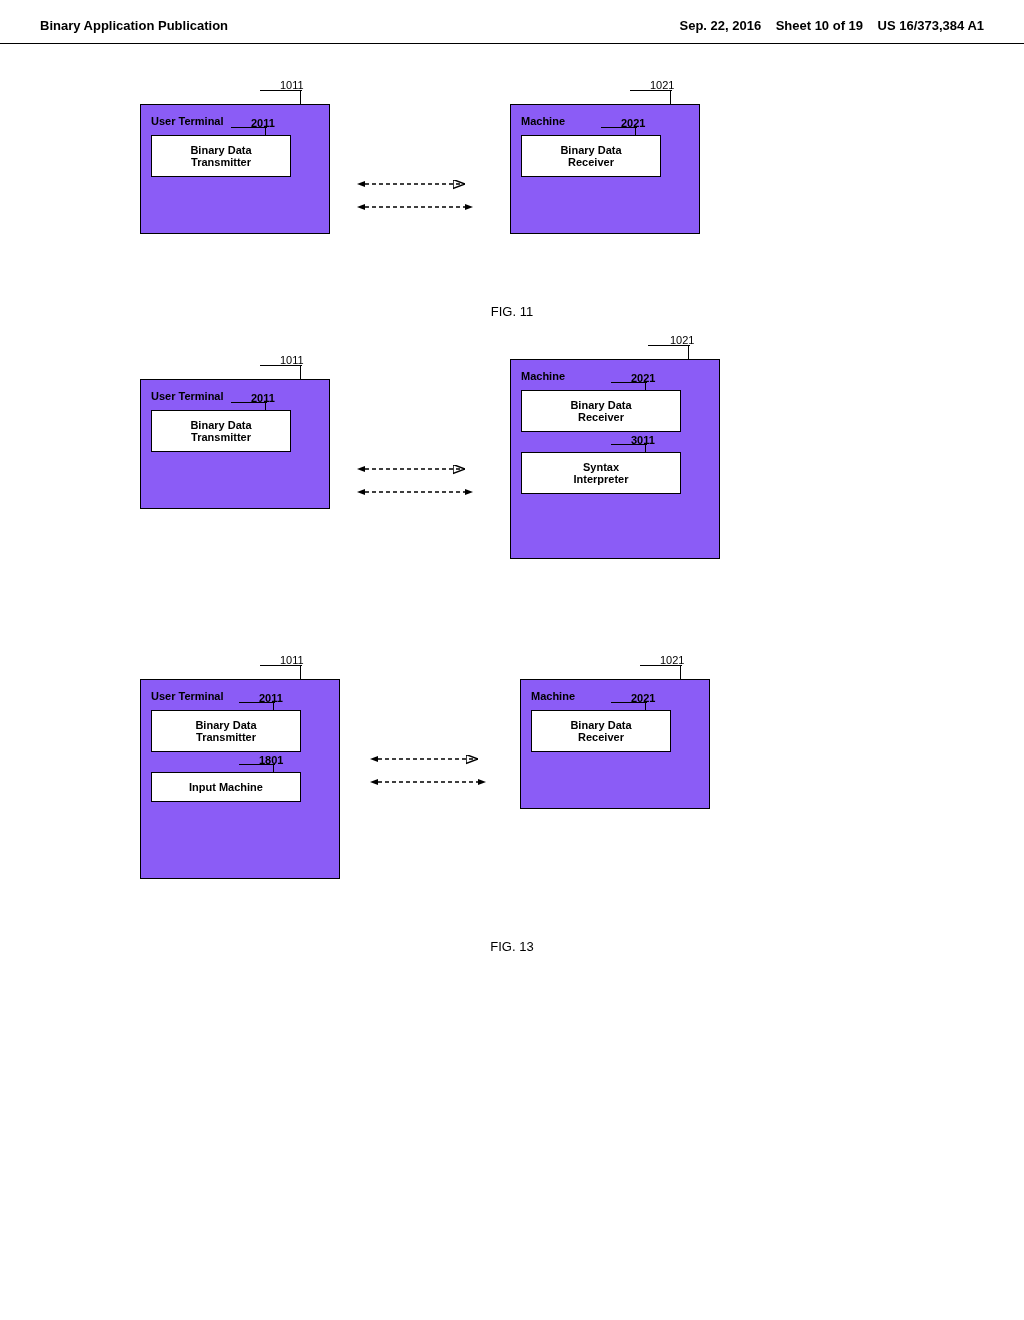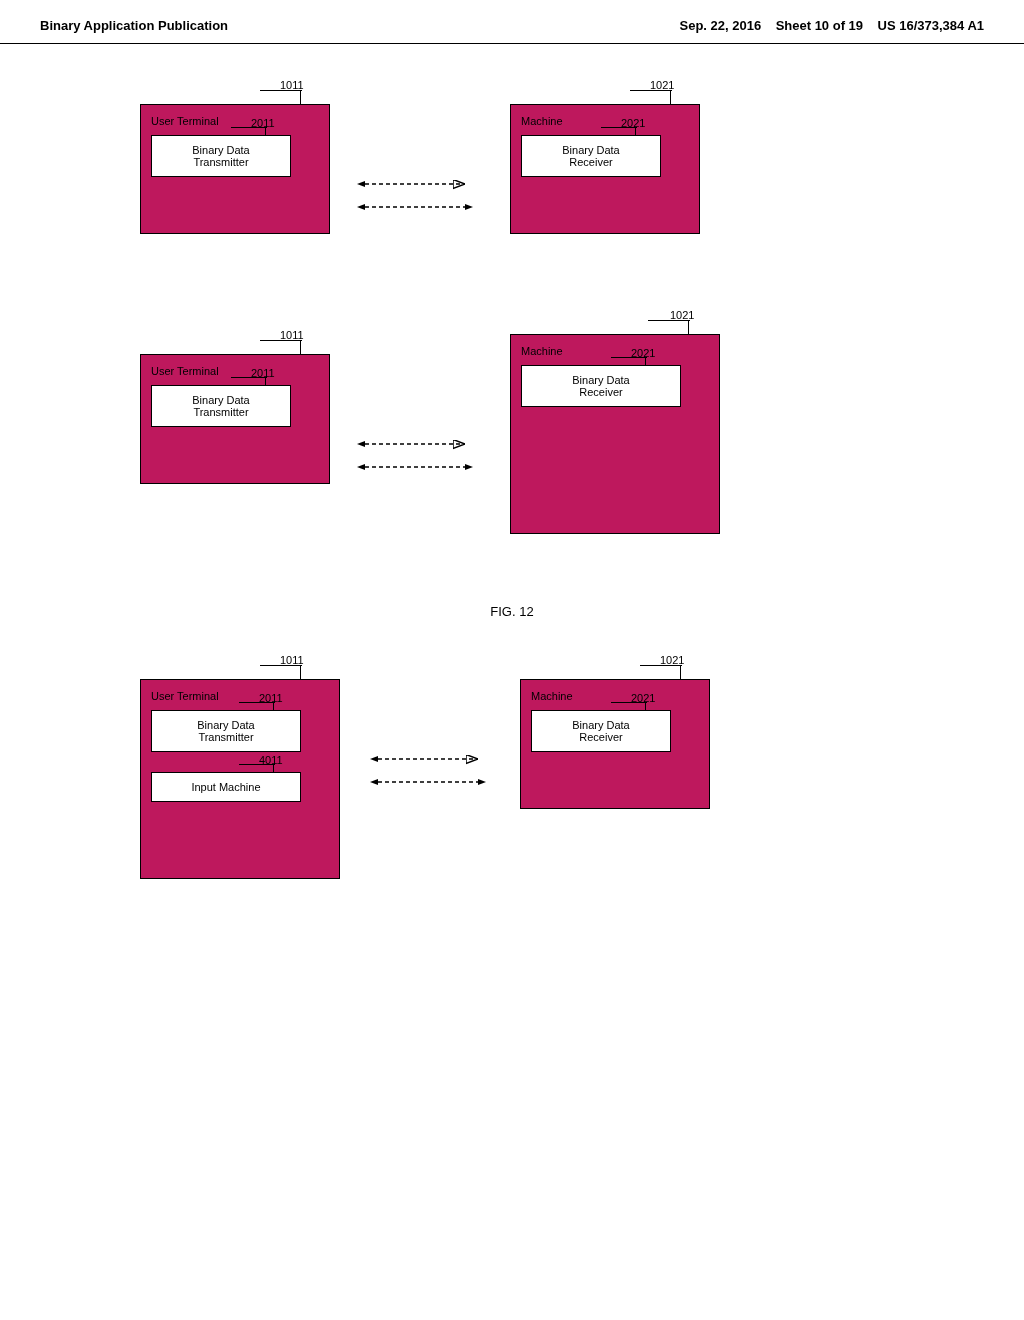--- a/index.html
+++ b/index.html
@@ -38,21 +38,22 @@
       font-size: 13px;
       margin-top: 10px;
       margin-bottom: 20px;
     }
 
     
     .outer-box {
       border: 1.5px solid #000;
       position: relative;
       padding: 12px;
-      background: #be185d;
+      background: #8b5cf6;
+      font-weight: bold;
     }
 
     
     .inner-box {
       border: 1.5px solid #000;
       padding: 6px 10px;
       font-size: 11px;
       text-align: center;
       background: #fff;
       white-space: nowrap;
@@ -132,20 +133,21 @@
             <div style="position:absolute; top:-8px; left:80px; width:36px; height:1px; border-top:1.5px solid #000;"></div>
             <div class="inner-box" style="width:140px; padding:8px 6px;">
               <div>Binary Data</div>
               <div>Receiver</div>
             </div>
           </div>
         </div>
       </div>
     </div>
 
+    <div class="fig-caption">FIG. 11</div>
   </div>
 
   <div class="figure-container">
     <div style="position:relative; height: 270px;">
 
       <div style="position:absolute; left:80px; top:30px;">
         <div style="position:absolute; top:-25px; left:140px; font-size:11px;">1011</div>
         <div style="position:absolute; top:-14px; left:160px; width:1px; height:14px; border-right:1.5px solid #000;"></div>
         <div style="position:absolute; top:-14px; left:120px; width:42px; height:1px; border-top:1.5px solid #000;"></div>
 
@@ -189,25 +191,33 @@
           <div style="position:relative; margin-top:4px; margin-bottom:12px;">
             <div style="position:absolute; top:-18px; left:110px; font-size:11px;">2021</div>
             <div style="position:absolute; top:-8px; left:124px; width:1px; height:8px; border-right:1.5px solid #000;"></div>
             <div style="position:absolute; top:-8px; left:90px; width:36px; height:1px; border-top:1.5px solid #000;"></div>
             <div class="inner-box" style="width:160px; padding:8px 6px;">
               <div>Binary Data</div>
               <div>Receiver</div>
             </div>
           </div>
 
+          <div style="position:relative; margin-top:20px;">
+            <div style="position:absolute; top:-18px; left:110px; font-size:11px;">3011</div>
+            <div style="position:absolute; top:-8px; left:124px; width:1px; height:8px; border-right:1.5px solid #000;"></div>
+            <div style="position:absolute; top:-8px; left:90px; width:36px; height:1px; border-top:1.5px solid #000;"></div>
+            <div class="inner-box" style="width:160px; padding:8px 6px;">
+              <div>Syntax</div>
+              <div>Interpreter</div>
+            </div>
+          </div>
         </div>
       </div>
     </div>
 
-    <div class="fig-caption">FIG. 12</div>
   </div>
 
   <div class="figure-container">
     <div style="position:relative; height: 280px;">
 
       <div style="position:absolute; left:80px; top:30px;">
         <div style="position:absolute; top:-25px; left:140px; font-size:11px;">1011</div>
         <div style="position:absolute; top:-14px; left:160px; width:1px; height:14px; border-right:1.5px solid #000;"></div>
         <div style="position:absolute; top:-14px; left:120px; width:42px; height:1px; border-top:1.5px solid #000;"></div>
 
@@ -218,21 +228,21 @@
             <div style="position:absolute; top:-18px; left:108px; font-size:11px;">2011</div>
             <div style="position:absolute; top:-8px; left:122px; width:1px; height:8px; border-right:1.5px solid #000;"></div>
             <div style="position:absolute; top:-8px; left:88px; width:36px; height:1px; border-top:1.5px solid #000;"></div>
             <div class="inner-box" style="width:150px; padding:8px 6px;">
               <div>Binary Data</div>
               <div>Transmitter</div>
             </div>
           </div>
 
           <div style="position:relative; margin-top:20px;">
-            <div style="position:absolute; top:-18px; left:108px; font-size:11px;">4011</div>
+            <div style="position:absolute; top:-18px; left:108px; font-size:11px;">1801</div>
             <div style="position:absolute; top:-8px; left:122px; width:1px; height:8px; border-right:1.5px solid #000;"></div>
             <div style="position:absolute; top:-8px; left:88px; width:36px; height:1px; border-top:1.5px solid #000;"></div>
             <div class="inner-box" style="width:150px; padding:8px 6px;">
               <div>Input Machine</div>
             </div>
           </div>
         </div>
       </div>
 
       <div style="position:absolute; left:308px; top:95px;">
@@ -263,15 +273,16 @@
             <div style="position:absolute; top:-8px; left:80px; width:36px; height:1px; border-top:1.5px solid #000;"></div>
             <div class="inner-box" style="width:140px; padding:8px 6px;">
               <div>Binary Data</div>
               <div>Receiver</div>
             </div>
           </div>
         </div>
       </div>
     </div>
 
+    <div class="fig-caption">FIG. 13</div>
   </div>
 
 </div>
 
 </body></html>

